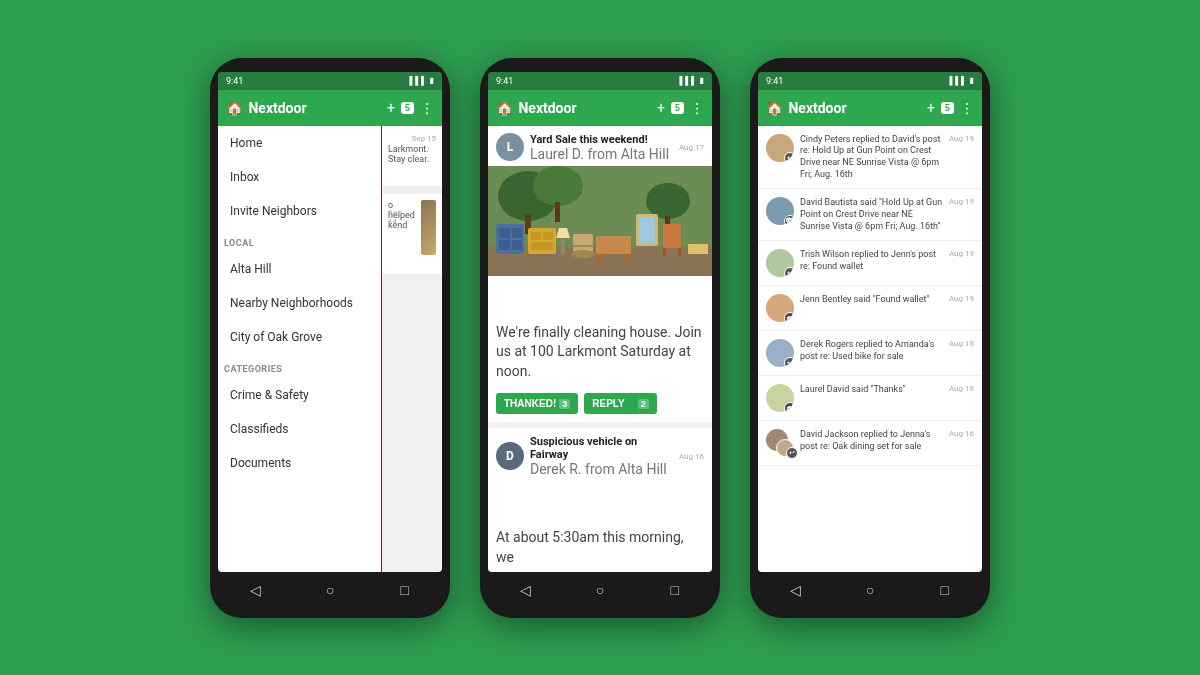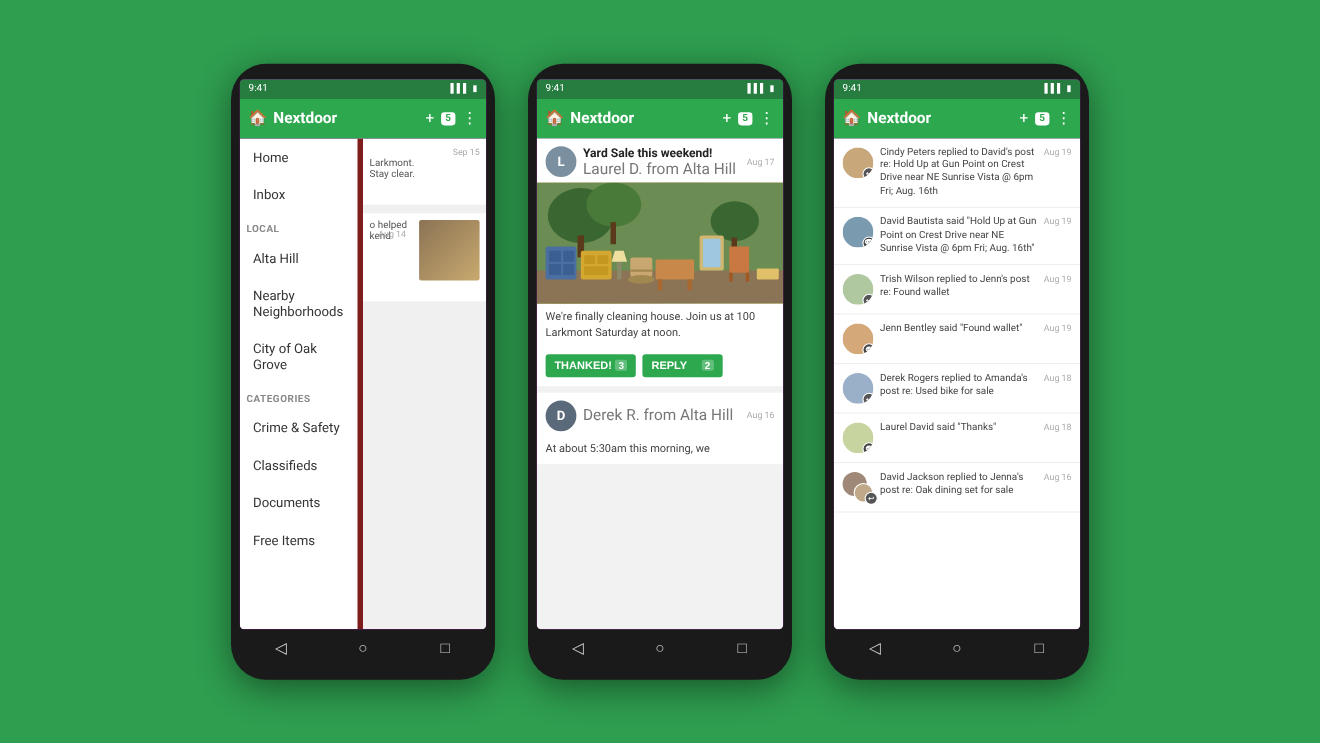--- a/index.html
+++ b/index.html
@@ -106,23 +106,23 @@
       cursor: pointer;
     }
 
     
     .drawer-content {
       flex: 1;
       display: flex;
       overflow: hidden;
     }
     .drawer-panel {
-      width: 112px;
+      width: 164px;
       background: #fff;
-      border-right: 5px solid #7f1d1d;
+      border-right: 1px solid #7f1d1d;
       overflow-y: auto;
       flex-shrink: 0;
     }
     .drawer-item {
       padding: 10px 12px;
       font-size: 12px;
       color: #333;
       border-bottom: none;
       cursor: pointer;
     }
@@ -182,23 +182,24 @@
     .post-date { font-size: 8px; color: #aaa; }
     .post-image {
       width: 100%;
       height: 110px;
       background: linear-gradient(135deg, #d4a96a 0%, #8B6914 40%, #c8a96e 70%, #e8c87a 100%);
       position: relative;
       overflow: hidden;
     }
     .post-body {
       padding: 6px 8px;
-      font-size: 10px;
+      font-size: 14px;
       color: #444;
       line-height: 1.4;
+      margin-top: 41px;
     }
     .post-actions {
       display: flex;
       gap: 6px;
       padding: 6px 8px 8px;
     }
     .btn-thanked {
       background: #2ea84f;
       color: #fff;
       border: none;
@@ -318,29 +319,29 @@
         <span class="icon-circle">+</span>
         <span class="badge">5</span>
         <span class="icon-circle">⋮</span>
       </div>
     </div>
 
     <div class="drawer-content">
       <div class="drawer-panel">
         <div class="drawer-item">Home</div>
         <div class="drawer-item">Inbox</div>
+        <div class="drawer-item">Invite Neighbors</div>
         <div class="drawer-section-label">LOCAL</div>
         <div class="drawer-item">Alta Hill</div>
         <div class="drawer-item">Nearby Neighborhoods</div>
         <div class="drawer-item">City of Oak Grove</div>
         <div class="drawer-section-label">CATEGORIES</div>
         <div class="drawer-item">Crime &amp; Safety</div>
         <div class="drawer-item">Classifieds</div>
         <div class="drawer-item">Documents</div>
-        <div class="drawer-item">Free Items</div>
       </div>
 
       <div class="main-partial">
         <div class="partial-post" style="background:#fff; padding:6px; position:relative; height:60px; overflow:hidden;">
           <span class="partial-date">Sep 15</span>
           <div style="font-size:9px; color:#555; margin-top:12px;">Larkmont.<br>Stay clear.</div>
         </div>
         <div style="height:4px; background:#f0f0f0;"></div>
         <div class="partial-post" style="background:#fff; padding:6px; position:relative; height:80px; overflow:hidden; display:flex; gap:6px;">
           <div style="flex:1; position:relative;">
@@ -452,20 +453,21 @@
             <span>REPLY</span>
             <span class="btn-count">2</span>
           </button>
         </div>
       </div>
 
       <div class="feed-post">
         <div class="post-header">
           <div class="avatar" style="background:#5a6a7a; display:flex; align-items:center; justify-content:center; color:#fff; font-size:12px; font-weight:bold;">D</div>
           <div class="post-meta">
+            <div class="post-title">Suspicious vehicle on Fairway</div>
             <div class="post-sub">Derek R. from Alta Hill</div>
           </div>
           <div class="post-date">Aug 16</div>
         </div>
         <div class="post-body">At about 5:30am this morning, we</div>
       </div>
     </div>
   </div>
   <div class="phone-bottom-bar">
     <div class="nav-btn">◁</div>

